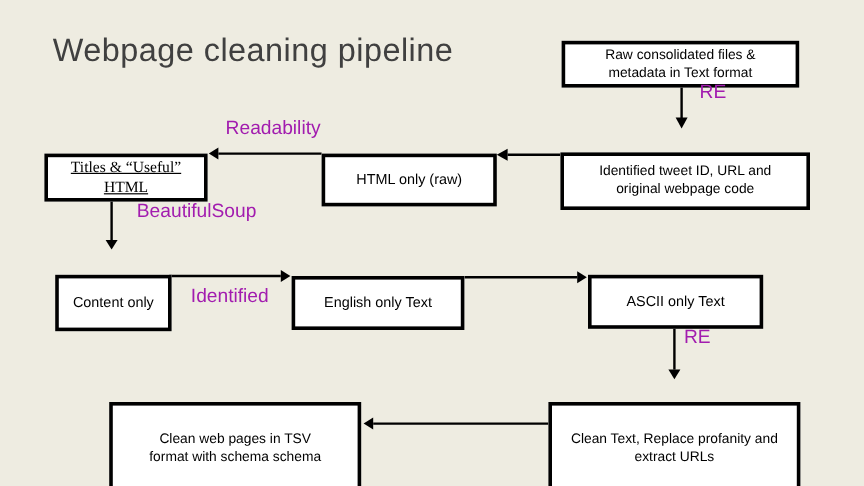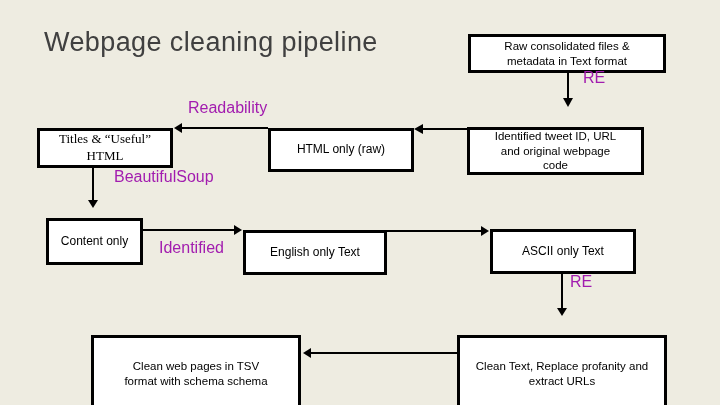--- a/index.html
+++ b/index.html
@@ -14,21 +14,21 @@
     font-family:"Liberation Sans", sans-serif;
   }
   .node {
     position:absolute; box-sizing:border-box;
     background:#FFFFFF; border:3px solid #000000;
     display:flex; align-items:center; justify-content:center;
     text-align:center; color:#000000; line-height:1.3;
     font-family:"Liberation Sans", sans-serif;
     margin-top:20px;
   }
-  .node.serif { font-family:"Liberation Serif", serif; }
+  .node.serif { font-family:"Liberation Serif", serif;text-decoration:underline; }
   .edges { position:absolute; left:0; top:0; width:720px; height:405px; }
   .edges path { stroke:#000; stroke-width:2; fill:none; }
   .edges polygon { fill:#000; stroke:none; }
   .edge-label {
     position:absolute; color:#a21caf; font-size:16px; line-height:1;
     font-family:Liberation Sans, sans-serif; white-space:nowrap;
   }
 </style>
 </head>
 <body>
@@ -71,23 +71,23 @@
         <polygon points="311,348 311,358 303,353"></polygon>
     </g>
   </svg>
 
   <div class="node" style="left:468px; top:14px; width:198px; height:39px; font-size:11.5px; padding:0 10px;">Raw consolidated files &amp; metadata in Text format</div>
 
   <div class="node serif" style="left:37px; top:108px; width:136px; height:40px; font-size:13px; padding:0 5px;">Titles &amp; “Useful” HTML</div>
 
   <div class="node" style="left:268px; top:108px; width:146px; height:44px; font-size:12px;">HTML only (raw)</div>
 
-  <div class="node" style="left:467px; top:107px; width:177px; height:48px; font-size:11.5px; padding:0 20px;">Identified tweet ID, URL and original webpage code</div>
+  <div class="node" style="left:467px; top:107px; width:208px; height:48px; font-size:11.5px; padding:0 20px;">Identified tweet ID, URL and original webpage code</div>
 
-  <div class="node" style="left:46px; top:198px; width:97px; height:47px; font-size:12px;">Content only</div>
+  <div class="node" style="left:46px; top:209px; width:97px; height:47px; font-size:12px;">Content only</div>
 
   <div class="node" style="left:243px; top:210px; width:144px; height:45px; font-size:12px;">English only Text</div>
 
   <div class="node" style="left:490px; top:209px; width:146px; height:45px; font-size:12px;">ASCII only Text</div>
 
   <div class="node" style="left:91px; top:315px; width:210px; height:77px; font-size:11.5px; padding:0 25px;">Clean web pages in TSV format with schema schema</div>
 
   <div class="node" style="left:457px; top:315px; width:210px; height:78px; font-size:11.5px; padding:0 14px;">Clean Text, Replace profanity and extract URLs</div>
 
   <div class="edge-label" style="left:583px; top:70px;">RE</div>

